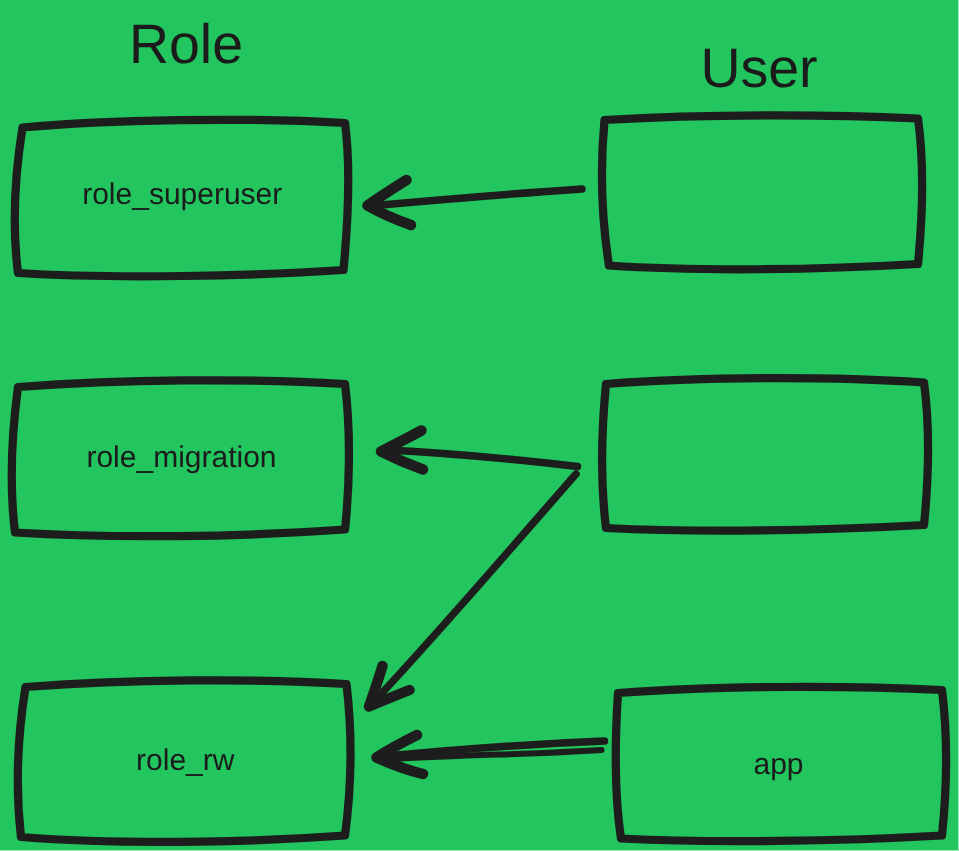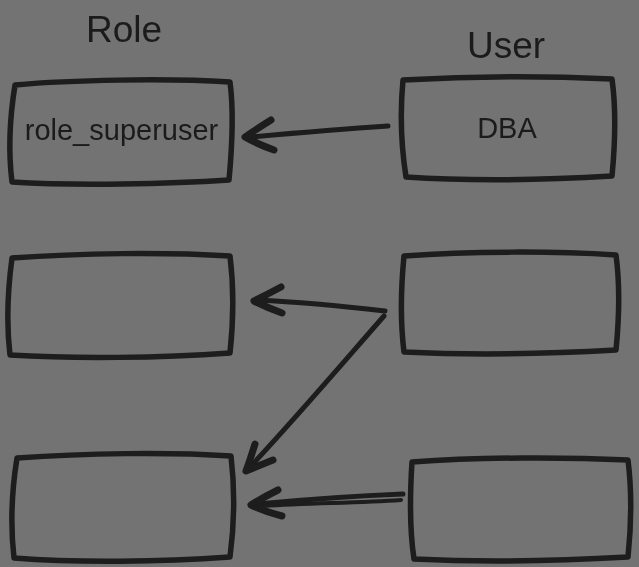--- a/index.html
+++ b/index.html
@@ -5,21 +5,21 @@
   html, body {
     margin: 0;
     padding: 0;
     background: #ffffff;
     font-family: "Liberation Sans", sans-serif;
   }
   #canvas {
     position: relative;
     width: 639px;
     height: 567px;
-    background: #737373;
+    background: #22c55e;
     overflow: hidden;
   }
   #sketch {
     position: absolute;
     left: 0;
     top: 0;
     width: 639px;
     height: 567px;
   }
   .ink {
@@ -33,21 +33,21 @@
     stroke-width: 5.5;
   }
   .arrow-head {
     stroke-width: 7;
   }
   .node-label {
     position: absolute;
     display: flex;
     align-items: center;
     justify-content: center;
-    font-size: 29px;
+    font-size: 20px;
     color: #1b1b1b;
     pointer-events: none;
     white-space: nowrap;
   }
   .column-heading {
     position: absolute;
     display: flex;
     align-items: center;
     justify-content: center;
     font-size: 37px;
@@ -135,18 +135,20 @@
       <path class="ink arrow-head" d="M 278 490 Q 262 498 251 505 Q 266 512 282 516" stroke="#1d1d1d"></path>
     </g>
   </svg>
 
   <div id="heading-role" class="column-heading">Role</div>
 
   <div id="heading-user" class="column-heading">User</div>
 
   <div id="lbl-role-superuser" class="node-label">role_superuser</div>
 
+  <div id="lbl-role-migration" class="node-label">role_migration</div>
+
+  <div id="lbl-role-rw" class="node-label">role_rw</div>
 
 
-  <div id="lbl-dba" class="node-label">DBA</div>
 
-
+  <div id="lbl-app" class="node-label">app</div>
 </div>
 
 </body></html>

